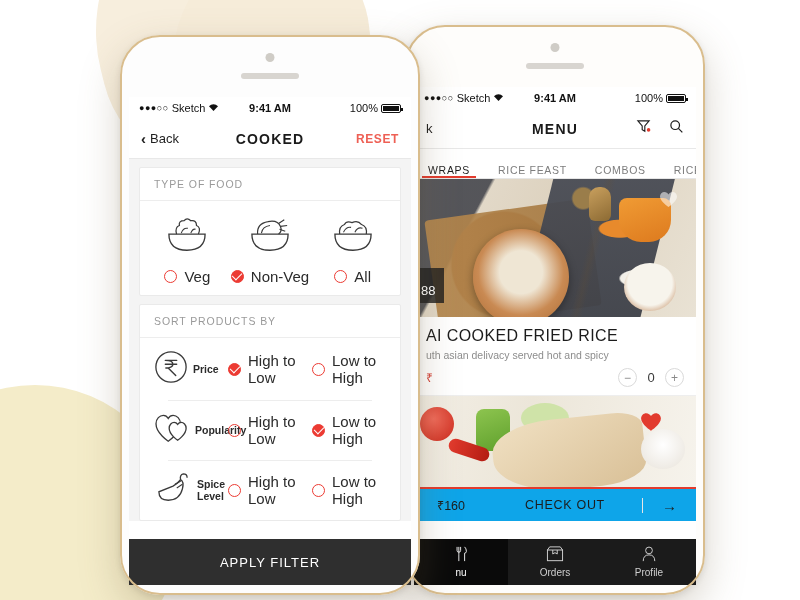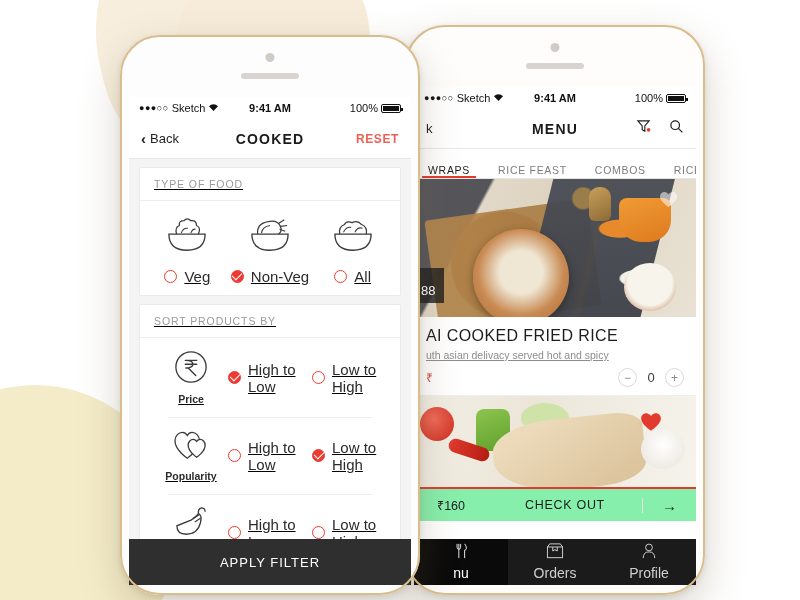--- a/index.html
+++ b/index.html
@@ -102,21 +102,21 @@
   .chev { font-size:15px; font-weight:bold; line-height:1; }
   .nav-title {
     position:absolute; left:0; right:0; text-align:center;
     font-size:14px; font-weight:bold; letter-spacing:1.2px; color:#1a1a1a;
   }
   .nav-reset { margin-left:auto; font-size:12px; font-weight:bold; letter-spacing:.6px; color:#ee6055; z-index:1; }
   .nav-icons { margin-left:auto; display:flex; align-items:center; gap:18px; z-index:1; }
 
   
   .filter-body { background:#f4f4f4; padding:8px 10px 0; }
-  .card { background:#fff; border:1px solid #eaeaea; border-radius:2px; margin-bottom:8px;text-decoration:underline; }
+  .card { background:#fff; border:1px solid #eaeaea; border-radius:2px; margin-bottom:8px; }
   .card-head {
     padding:10px 14px; font-size:10.5px; letter-spacing:.9px;
     color:#9a9a9a; border-bottom:1px solid #ededed;
   }
   .food-types { display:flex; padding:14px 6px 10px; }
   .food-type { flex:1; display:flex; flex-direction:column; align-items:center; gap:9px; }
   .radio-row { display:flex; align-items:center; gap:7px; }
   .radio {
     width:13px; height:13px; border-radius:50%;
     border:1.6px solid #ec3b33; flex:none;
@@ -131,21 +131,21 @@
   .radio-label { font-size:15px; color:#2b2b2b; }
 
   .sort-row {
     display:flex; align-items:center;
     padding:12px 14px; position:relative;
   }
   .sort-row + .sort-row::before{
     content:""; position:absolute; left:28px; right:28px; top:0;
     height:1px; background:#ededed;
   }
-  .sort-icon-wrap { width:74px; display:flex; flex-direction:column; align-items:center; gap:5px; }
+  .sort-icon-wrap { width:74px; display:flex; flex-direction:row; align-items:center; gap:5px; }
   .sort-name { font-size:10.5px; font-weight:bold; color:#2b2b2b; }
   .sort-opts { flex:1; display:flex; gap:10px; }
   .sort-opt { flex:1; display:flex; align-items:center; gap:7px; }
 
   .apply-bar {
     position:absolute; left:0; right:0; bottom:0;
     height:46px; background:#2f2f2f; color:#fff;
     display:flex; align-items:center; justify-content:center;
     font-size:13px; letter-spacing:1px;
   }
@@ -220,21 +220,21 @@
     color:rgba(255,255,255,.55);
   }
   .photo-badge {
     position:absolute; left:0; bottom:14px; z-index:3;
     background:rgba(30,30,30,.82); color:#fff;
     font-size:13px; padding:15px 9px 5px 7px;
   }
 
   .item-info { background:#fff; padding:10px 12px 8px; }
   .item-title { font-size:16px; letter-spacing:.4px; color:#1c1c1c; white-space:nowrap; }
-  .item-desc { font-size:10.5px; color:#8d8d8d; margin-top:4px; white-space:nowrap;text-decoration:underline; }
+  .item-desc { font-size:10.5px; color:#8d8d8d; margin-top:4px; white-space:nowrap; }
   .item-meta { display:flex; align-items:center; margin-top:7px; }
   .item-price { font-size:12px; color:#d23b30; }
   .stepper { margin-left:auto; display:flex; align-items:center; gap:9px; }
   .step-btn {
     width:19px; height:19px; border-radius:50%;
     border:1px solid #dadada; color:#8a8a8a;
     display:flex; align-items:center; justify-content:center;
     font-size:12px; line-height:1; background:#fff;
   }
   .step-val { font-size:13px; color:#3a3a3a; min-width:10px; text-align:center; }
@@ -268,39 +268,39 @@
     border-radius:10px; background:linear-gradient(90deg,#e23b2e,#b31c12);
     transform:rotate(18deg);
   }
   .veg-onion {
     position:absolute; right:4%; top:36%; width:44px; height:40px;
     border-radius:50%; background:radial-gradient(circle at 50% 40%,#fff,#e8e3da);
   }
   .photo-heart-red { position:absolute; right:34px; top:16px; z-index:3; color:#e23b2e; }
 
   .checkout-bar {
-    height:34px; background:#86efac; border-top:2px solid #e23b2e;
+    height:34px; background:#0ea5e9; border-top:2px solid #e23b2e;
     display:flex; align-items:center; position:relative;
   }
   .co-price { width:74px; text-align:center; font-size:12.5px; color:#1c1c1c; }
   .co-label {
     flex:1; text-align:center; font-size:12.5px;
     letter-spacing:.7px; color:#1c1c1c;
   }
   .co-arrow {
     width:54px; text-align:center; font-size:15px; color:#1c1c1c;
     border-left:1px solid #e6e6e6; line-height:1;
   }
 
   .tabbar {
     height:46px; background:#1b1b1b; display:flex; align-items:center;
   }
   .tabbar-item {
     flex:1; display:flex; flex-direction:column; align-items:center;
-    gap:3px; color:#cfcfcf; font-size:14px;
+    gap:3px; color:#cfcfcf; font-size:10px;
   }
   .tabbar-item.active { background:#0a0a0a; align-self:stretch; justify-content:center; color:#fff; }
   .dots3 { display:flex; gap:3px; align-items:center; height:17px; }
   .dots3 b { width:4px; height:4px; border-radius:50%; border:1px solid #cfcfcf; display:block; }
 </style>
 </head>
 <body>
 
 <div class="bg-layer">
   <div class="blob-top"></div>

